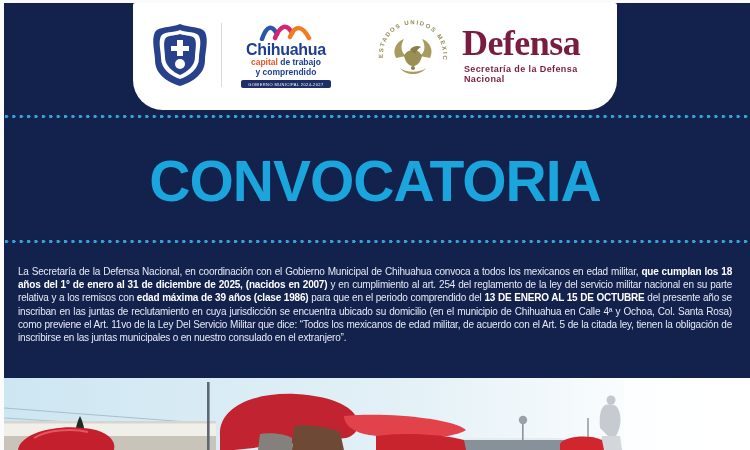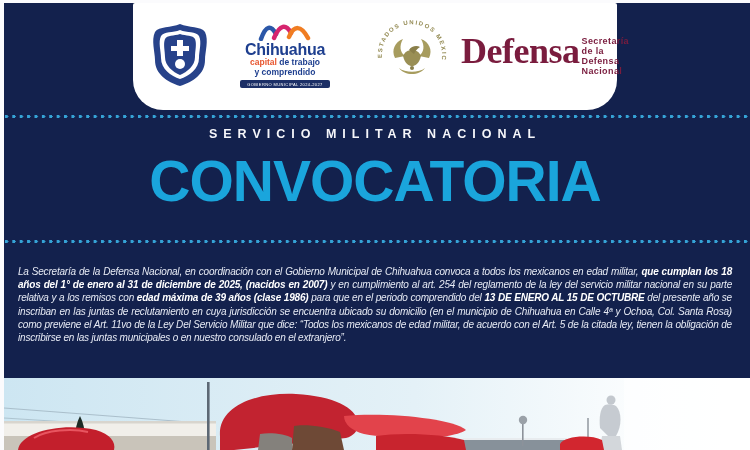--- a/index.html
+++ b/index.html
@@ -20,39 +20,39 @@
   .vdivider { width:1px; height:64px; background:#d9d9df; margin:0 10px 0 12px; }
   .chi-block { display:flex; flex-direction:column; align-items:center; width:108px; flex:0 0 auto; }
   .chi-name { font-size:16px; font-weight:bold; color:#1e3f8f; letter-spacing:-0.3px; line-height:1; margin-top:1px; }
   .chi-tag { font-size:8.5px; font-weight:bold; color:#1e3f8f; line-height:1.15; }
   .chi-tag .cap { color:#e8562f; }
   .chi-ribbon {
     margin-top:3px; background:#1c2f66; color:#fff; font-size:4px; letter-spacing:0.4px;
     padding:1.5px 7px; border-radius:2px; white-space:nowrap;
   }
   .seal { width:78px; height:78px; margin-left:34px; flex:0 0 auto; }
-  .defensa-block { margin-left:10px; display:flex; }
+  .defensa-block { margin-left:10px; display:flex; flex-direction:column; }
   .defensa-word { font-family:"Liberation Serif", serif; font-weight:bold; color:#7a1c3e; font-size:36px; line-height:1; letter-spacing:-0.5px; }
   .defensa-sub { font-size:9px; font-weight:bold; color:#7a1c3e; letter-spacing:0.4px; margin-top:3px; margin-left:2px; }
 
   .dots { position:absolute; left:4px; right:0; height:5px; z-index:2;
     background-image:radial-gradient(circle at 2.5px 2.5px,#35a3d6 1.6px,transparent 1.9px);
     background-size:7.4px 5px; background-repeat:repeat-x; }
   .dots-top { top:114px; }
   .dots-mid { top:239px; }
 
   .kicker { position:absolute; left:0; right:0; top:127px; text-align:center; z-index:2;
     color:#f5f6fa; font-size:12.5px; font-weight:bold; letter-spacing:6px; }
   .title { position:absolute; left:0; right:0; top:152px; text-align:center; z-index:2;
     color:#1aa5dc; font-size:57px; font-weight:bold; letter-spacing:-1px; line-height:1.05; }
   .subtitle { position:absolute; left:0; right:0; top:201px; text-align:center; z-index:2;
     color:#f5f6fa; font-size:23px; font-weight:bold; font-style:italic; letter-spacing:-0.2px; }
 
   .body-par { position:absolute; left:18px; top:265px; width:714px; z-index:2;
-    color:#e6eaf4; font-size:10px; letter-spacing:-0.2px; line-height:1.32; text-align:justify;font-style:italic; }
+    color:#e6eaf4; font-size:10px; letter-spacing:-0.2px; line-height:1.32; text-align:justify; }
   .body-par .bold-run { font-weight:bold; color:#ffffff; }
 
   .banner {
     position:absolute; left:86px; top:357px; width:578px; height:41px; z-index:8;
     background:linear-gradient(180deg,#fab225 0%, #f6a011 60%, #f0950b 100%);
     border-radius:21px; display:flex; align-items:center; justify-content:center;
     color:#141f49; font-size:16px; font-weight:bold; letter-spacing:0.1px;
   }
 
   .photo { position:absolute; left:4px; top:378px; width:746px; height:72px; z-index:1; }
@@ -105,21 +105,20 @@
     </svg>
 
     <div class="defensa-block">
       <div class="defensa-word">Defensa</div>
       <div class="defensa-sub">Secretaría de la Defensa Nacional</div>
     </div>
   </div>
 
   <div class="dots dots-top"></div>
 
-  <div class="kicker">SERVICIO MILITAR NACIONAL</div>
   <div class="title">CONVOCATORIA</div>
 
   <div class="dots dots-mid"></div>
 
   <p class="body-par"><span>La Secretaría de la Defensa Nacional, en coordinación con el Gobierno Municipal de Chihuahua convoca a todos los mexicanos en edad militar, </span><span class="bold-run">que cumplan los 18 años del 1° de enero al 31 de diciembre de 2025, (nacidos en 2007)</span><span> y en cumplimiento al art. 254 del reglamento de la ley del servicio militar nacional en su parte relativa y a los remisos con </span><span class="bold-run">edad máxima de 39 años (clase 1986)</span><span> para que en el periodo comprendido del </span><span class="bold-run">13 DE ENERO AL 15 DE OCTUBRE</span><span> del presente año se inscriban en las juntas de reclutamiento en cuya jurisdicción se encuentra ubicado su domicilio (en el municipio de Chihuahua en Calle 4ª y Ochoa, Col. Santa Rosa) como previene el Art. 11vo de la Ley Del Servicio Militar que dice: “Todos los mexicanos de edad militar, de acuerdo con el Art. 5 de la citada ley, tienen la obligación de inscribirse en las juntas municipales o en nuestro consulado en el extranjero”.</span></p>
 
 
   <svg class="photo" viewBox="0 0 746 72" preserveAspectRatio="none">
     <defs>
       <linearGradient id="sky" x1="0" y1="0" x2="1" y2="0">

